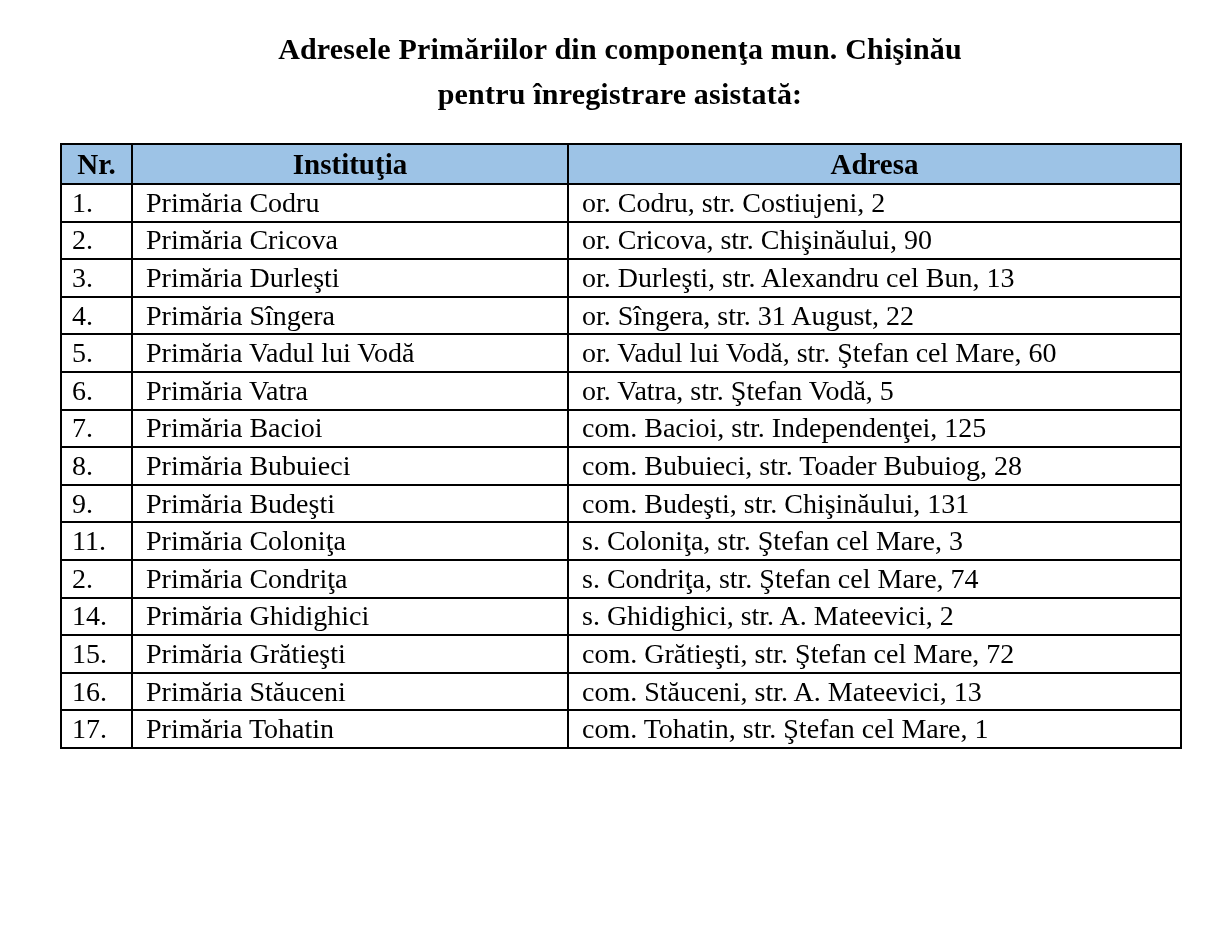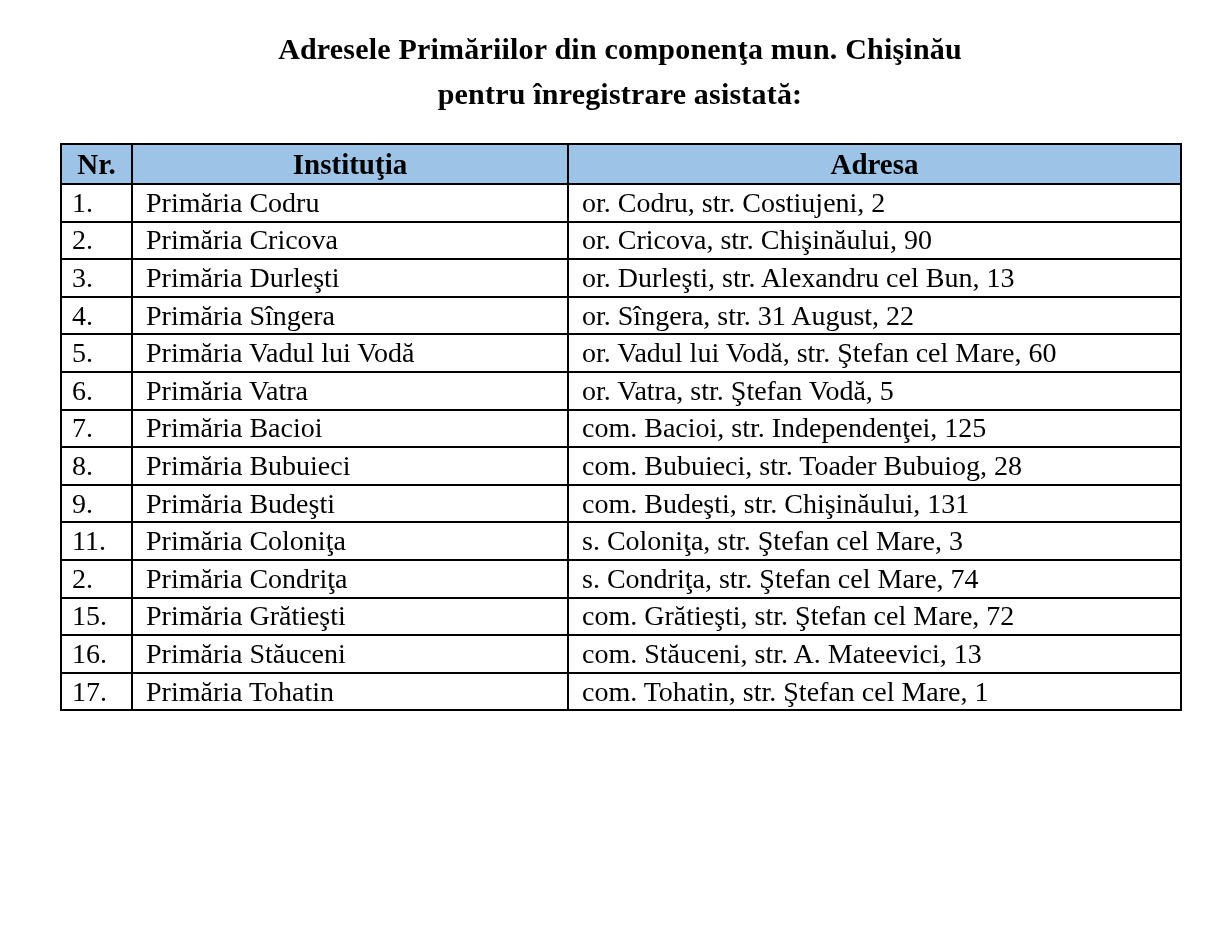--- a/index.html
+++ b/index.html
@@ -136,20 +136,25 @@
         <td class="nr">11.</td>
         <td class="institution">Primăria Coloniţa</td>
         <td class="address">s. Coloniţa, str. Ştefan cel Mare, 3</td>
       </tr>
       <tr>
         <td class="nr">2.</td>
         <td class="institution">Primăria Condriţa</td>
         <td class="address">s. Condriţa, str. Ştefan cel Mare, 74</td>
       </tr>
       <tr>
+        <td class="nr">14.</td>
+        <td class="institution">Primăria Ghidighici</td>
+        <td class="address">s. Ghidighici, str. A. Mateevici, 2</td>
+      </tr>
+      <tr>
         <td class="nr">15.</td>
         <td class="institution">Primăria Grătieşti</td>
         <td class="address">com. Grătieşti, str. Ştefan cel Mare, 72</td>
       </tr>
       <tr>
         <td class="nr">16.</td>
         <td class="institution">Primăria Stăuceni</td>
         <td class="address">com. Stăuceni, str. A. Mateevici, 13</td>
       </tr>
       <tr>

